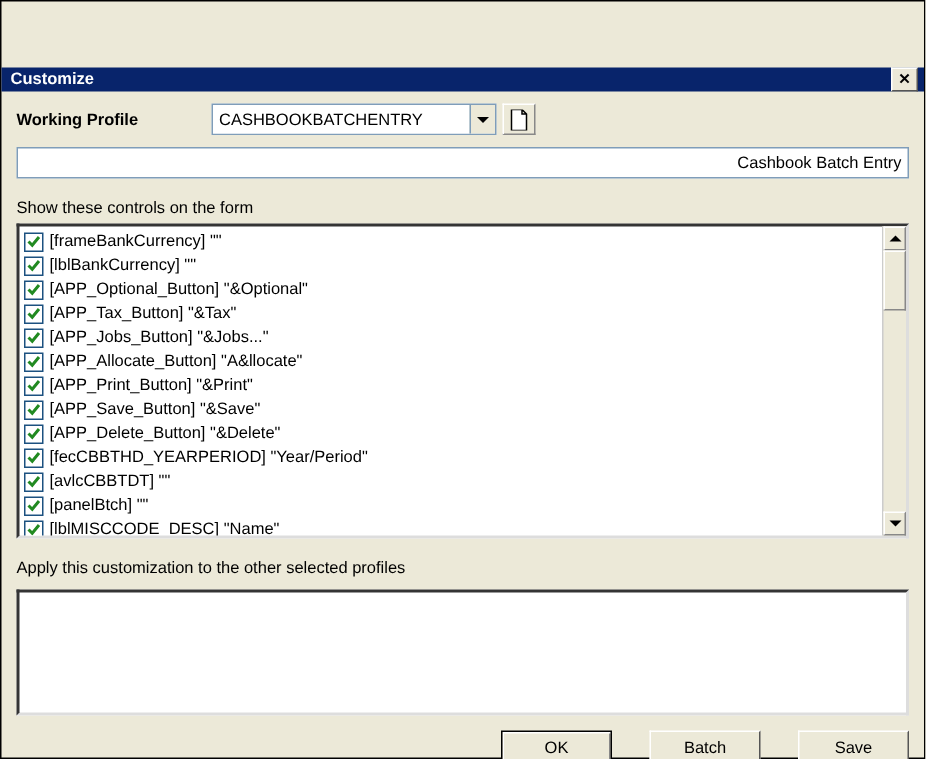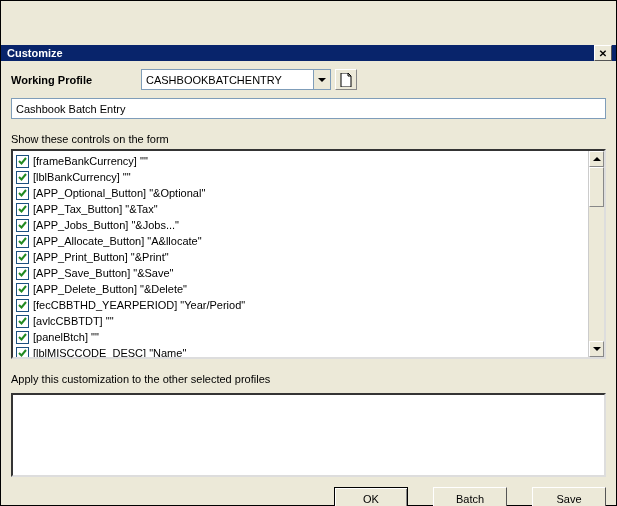--- a/index.html
+++ b/index.html
@@ -10,21 +10,21 @@
 .close-btn { width: 18px; height: 16px; background: #ece9d8; border: 1px solid #fff; border-right-color:#555; border-bottom-color:#555; color:#000; display:flex; align-items:center; justify-content:center; font-family: Arial; font-size: 10px; font-weight: bold; cursor: default; }
 .body { flex: 1; padding: 8px 10px 10px 10px; display: flex; flex-direction: column; }
 .row { display: flex; align-items: center; margin-bottom: 8px; }
 .lbl { width: 130px; font-weight: bold; }
 .combo { position: relative; width: 190px; height: 21px; background:#fff; border: 1px solid #7f9db9; display:flex; align-items: center; }
 .combo input { flex:1; border:none; height:100%; padding: 0 4px; font-family: inherit; font-size: 11px; outline:none; }
 .combo .arrow { width: 17px; height: 100%; background:#ece9d8; border-left:1px solid #7f9db9; display:flex; align-items:center; justify-content:center; }
 .combo .arrow span { width:0; height:0; border-left:4px solid transparent; border-right:4px solid transparent; border-top:4px solid #000; }
 .iconbtn { width: 22px; height: 21px; margin-left: 4px; background:#ece9d8; border:1px solid #fff; border-right-color:#888; border-bottom-color:#888; display:flex; align-items:center; justify-content:center; cursor:default; }
 .iconbtn svg { width: 12px; height: 14px; }
-.textfield { flex:1; height: 21px; background:#fff; border:1px solid #7f9db9; padding: 0 4px; font-family:inherit; font-size:11px; }
+.textfield { flex:1; height: 21px; background:#fff; border:1px solid #7f9db9; padding: 0 4px; font-family:inherit; font-size:11px;text-align:right; }
 .section-label { margin: 6px 0 4px 0; }
 .listbox { flex: 0 0 auto; height: 210px; background:#fff; border: 2px inset #ddd; border-top-color:#888; border-left-color:#888; display:flex; }
 .listcontent { flex:1; overflow:hidden; padding: 2px 3px; }
 .scroll { width: 16px; background:#ece9d8; border-left:1px solid #ccc; display:flex; flex-direction:column; justify-content:space-between; }
 .scrollbtn { height:16px; background:#ece9d8; border:1px solid #fff; border-right-color:#888; border-bottom-color:#888; display:flex; align-items:center; justify-content:center; }
 .scroll .track { flex:1; position:relative; }
 .scroll .track .thumbEl { position:absolute; top:0; left:0; right:0; height:40px; background:#ece9d8; border:1px solid #fff; border-right-color:#888; border-bottom-color:#888; }
 .tri-up { width:0; height:0; border-left:4px solid transparent; border-right:4px solid transparent; border-bottom:4px solid #000; }
 .tri-down { width:0; height:0; border-left:4px solid transparent; border-right:4px solid transparent; border-top:4px solid #000; }
 .check-item { display:flex; align-items:center; height:16px; gap:4px; white-space: nowrap; }

